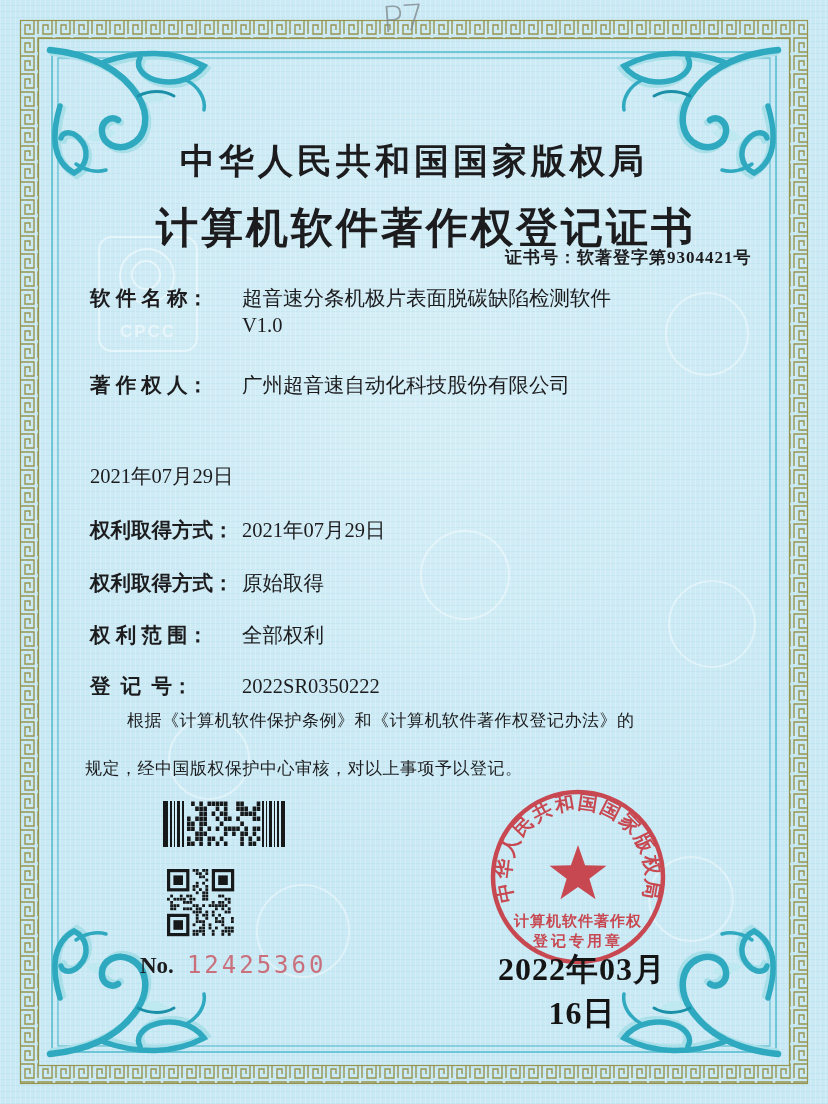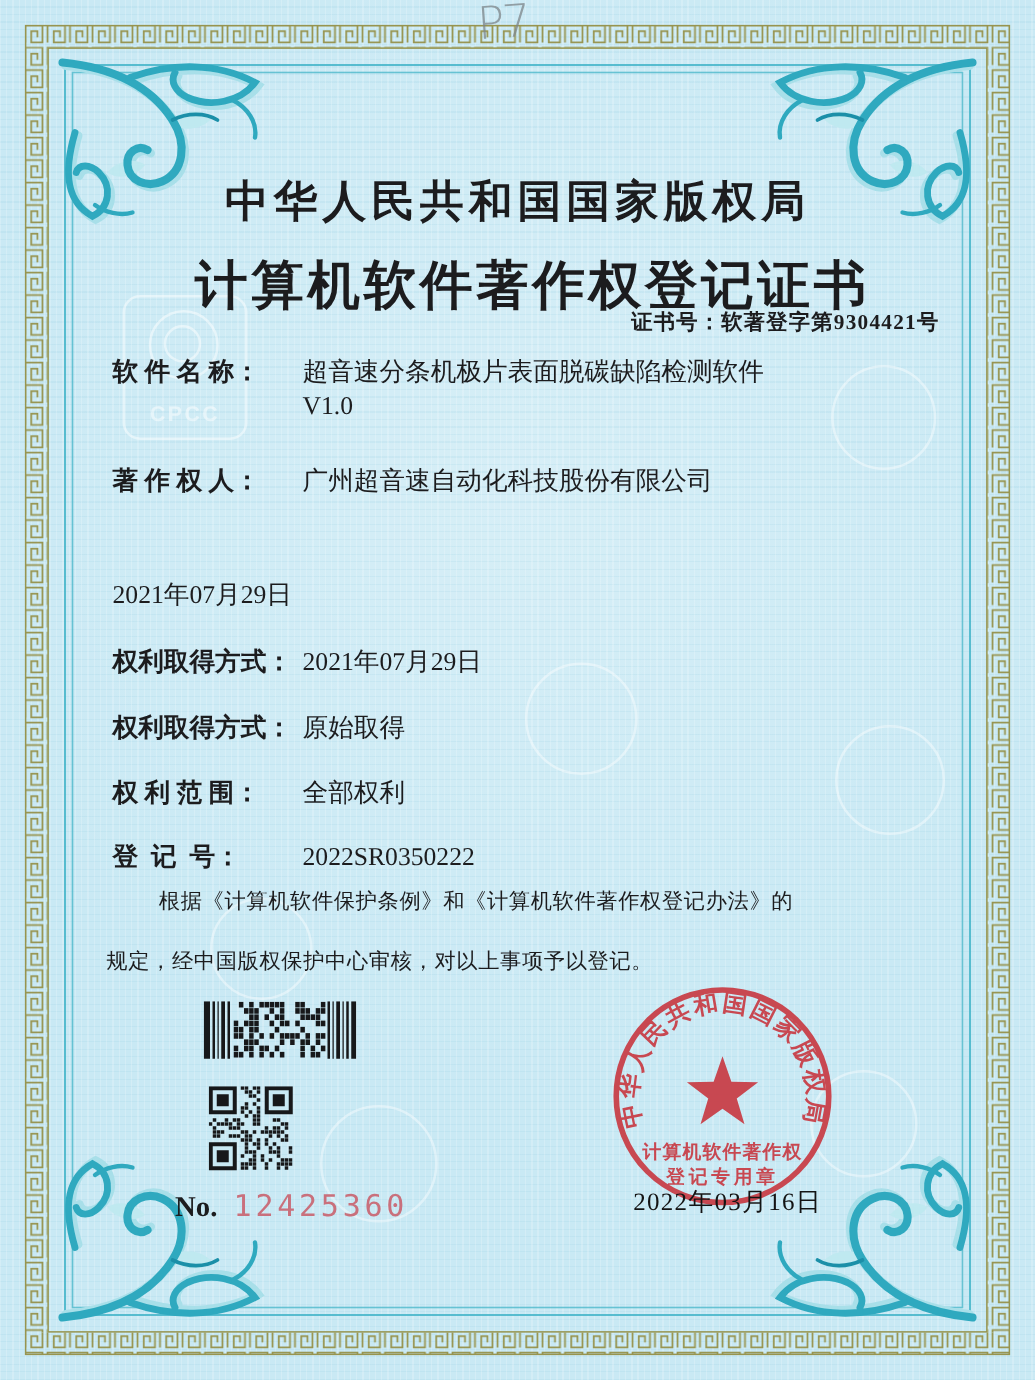--- a/index.html
+++ b/index.html
@@ -25,21 +25,21 @@
   .val2{position:absolute;left:242px;top:314px;font-size:20.5px;font-weight:500;}
   
   .stmt{left:85px;width:665px;font-size:17px;letter-spacing:.5px;line-height:30px;}
   .stmt.l1{top:706px;text-indent:42px;}
   .stmt.l2{top:754px;}
   
   .serial{top:951px;left:140px;font-size:23px;}
   .serial .no{font-weight:700;color:#1c1c1e;}
   .serial .num{font-family:"DejaVu Sans Mono",monospace;color:#c9707c;font-size:24px;letter-spacing:3px;margin-left:13px;font-weight:500;}
   
-  .issue-date{top:948px;left:482px;width:200px;text-align:center;font-size:20px;letter-spacing:1px;color:#141414;font-weight:400;}
+  .issue-date{top:948px;left:482px;width:200px;text-align:center;font-size:32px;letter-spacing:1px;color:#141414;font-weight:700;}
   
   .pencil{top:-2px;left:382px;font-size:36px;color:#7d8589;opacity:.75;transform:rotate(-4deg);font-family:"DejaVu Sans",sans-serif;font-weight:300;letter-spacing:-2px;}
   
   .cpcc{top:236px;left:98px;width:96px;height:112px;border:2.5px solid rgba(255,255,255,.85);border-radius:14px;opacity:.55;text-decoration:underline;}
   .cpcc .ring{position:absolute;top:10px;left:19px;width:52px;height:52px;border:2.5px solid rgba(255,255,255,.9);border-radius:50%;}
   .cpcc .ring:after{content:"";position:absolute;top:10px;left:10px;width:26px;height:26px;border:2.5px solid rgba(255,255,255,.9);border-radius:50%;}
   .cpcc .txt{position:absolute;bottom:8px;width:100%;text-align:center;font-size:17px;font-weight:700;letter-spacing:2px;color:rgba(255,255,255,.9);font-family:"Liberation Sans",sans-serif;}
   
   .ring-wm{border:2px solid rgba(255,255,255,.42);border-radius:50%;}
   svg{display:block;}

